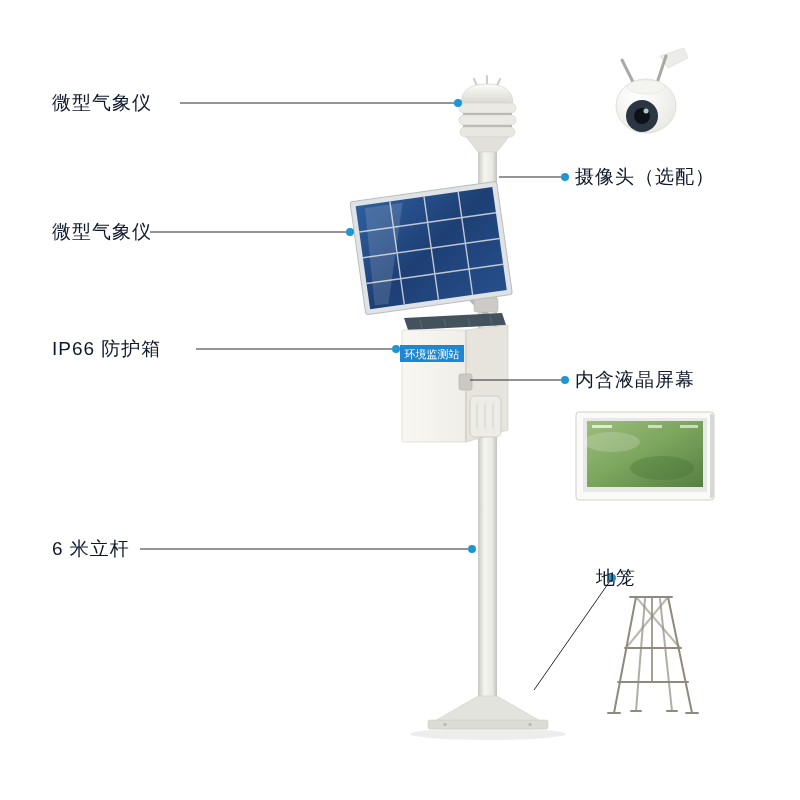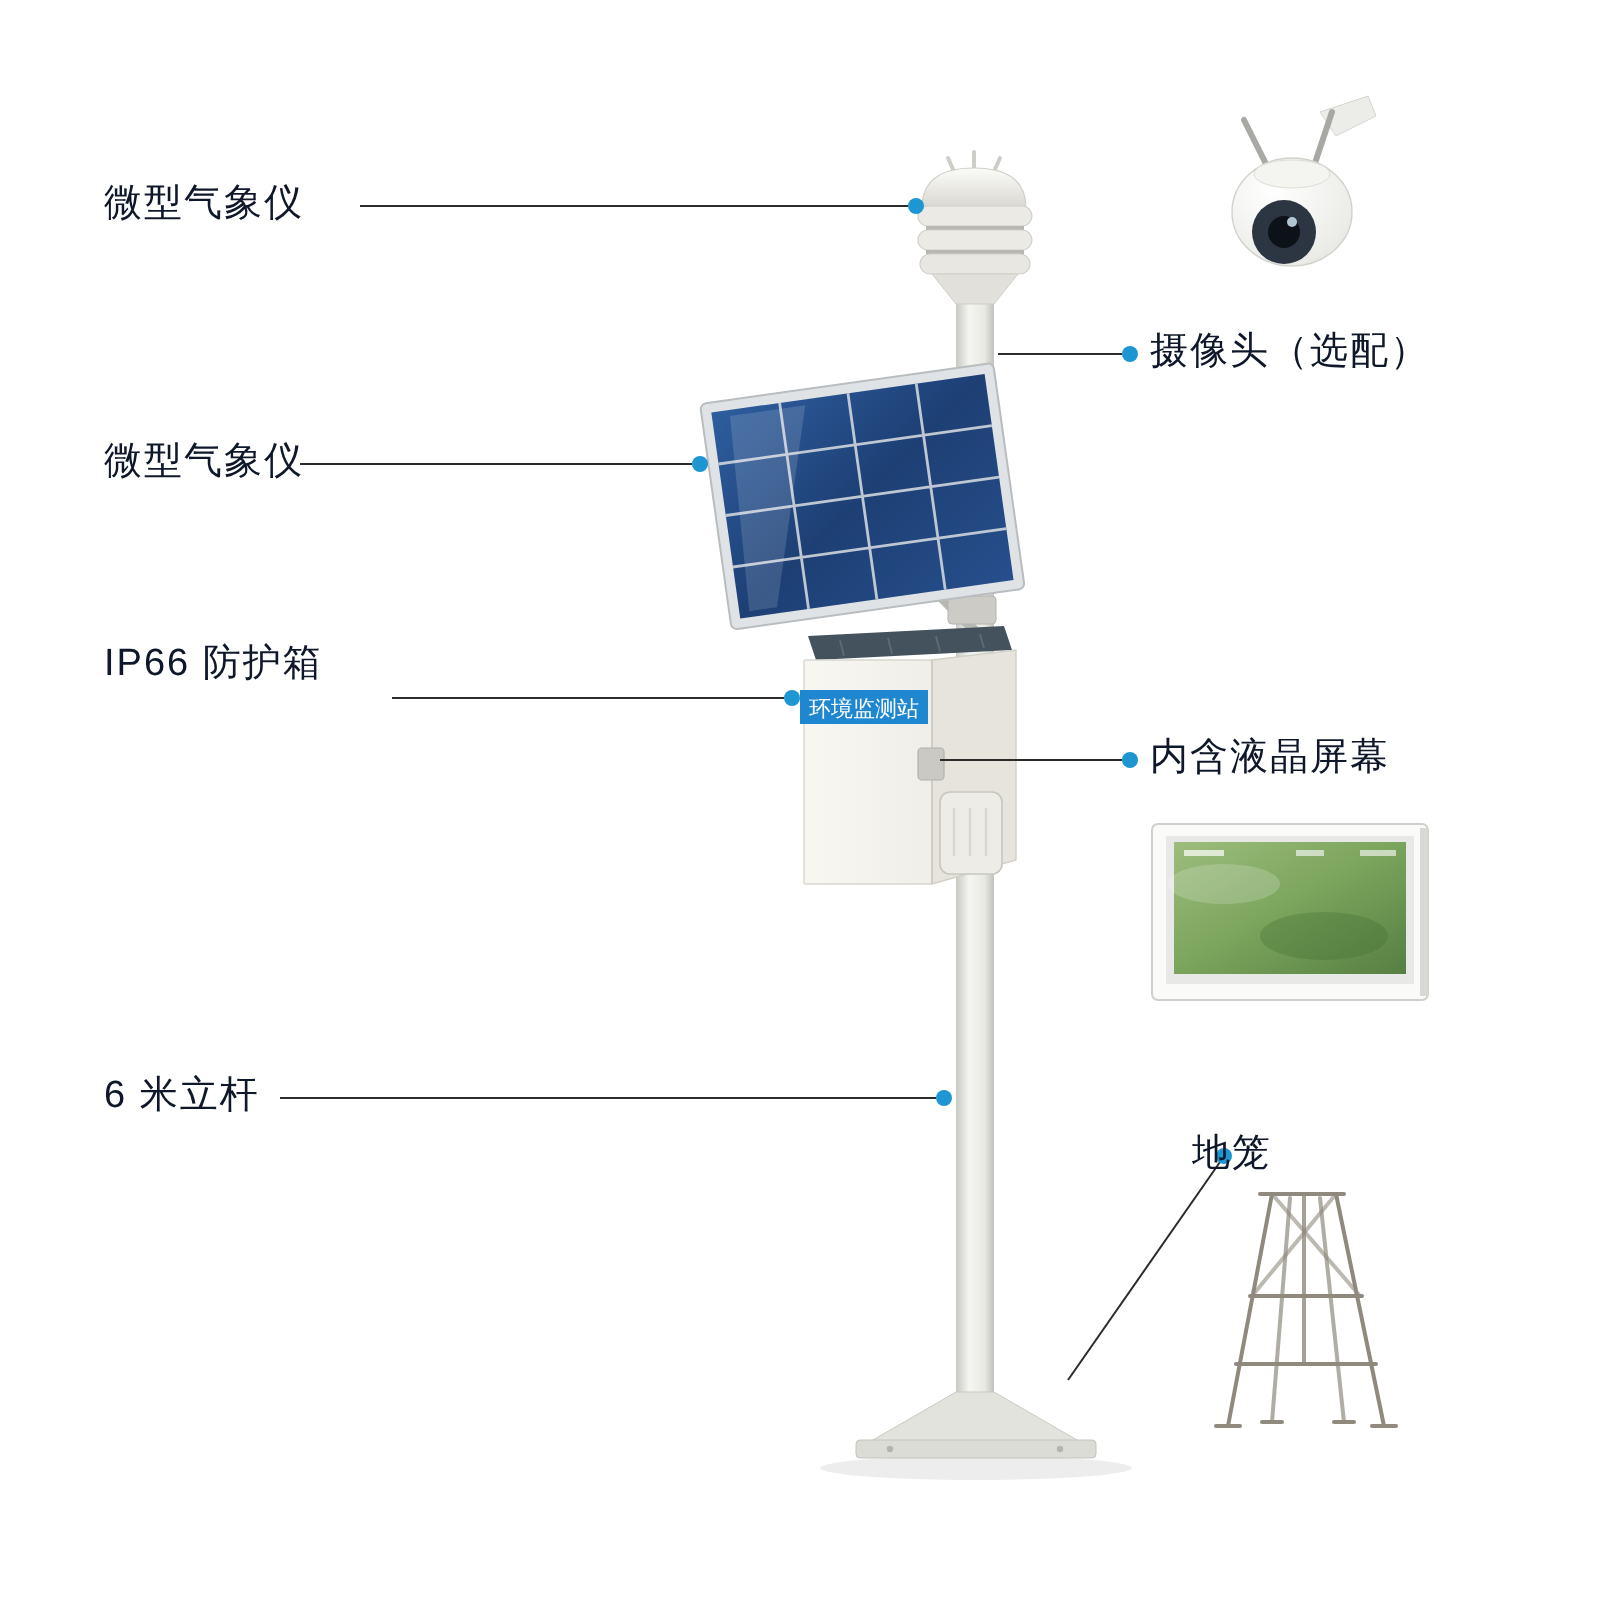--- a/index.html
+++ b/index.html
@@ -167,19 +167,19 @@
       <line x1="470" y1="380" x2="561" y2="380" stroke="#2b2b2b"></line>
       <circle cx="565" cy="380" r="4" fill="#1e96d2"></circle>
 
       <line x1="534" y1="690" x2="610" y2="581" stroke="#2b2b2b"></line>
       <circle cx="612" cy="578" r="4" fill="#1e96d2"></circle>
     </g>
   </svg>
 
   <div class="callout-label" style="left:52px;top:103px">微型气象仪</div>
   <div class="callout-label" style="left:52px;top:232px">微型气象仪</div>
-  <div class="callout-label" style="left:52px;top:333px">IP66 防护箱</div>
+  <div class="callout-label" style="left:52px;top:349px">IP66 防护箱</div>
   <div class="callout-label" style="left:52px;top:549px">6 米立杆</div>
   <div class="callout-label" style="left:575px;top:380px">内含液晶屏幕</div>
   <div class="callout-label" style="left:575px;top:177px">摄像头（选配）</div>
   <div class="callout-label" style="left:596px;top:578px">地笼</div>
 
 </div>
 
 </body></html>

